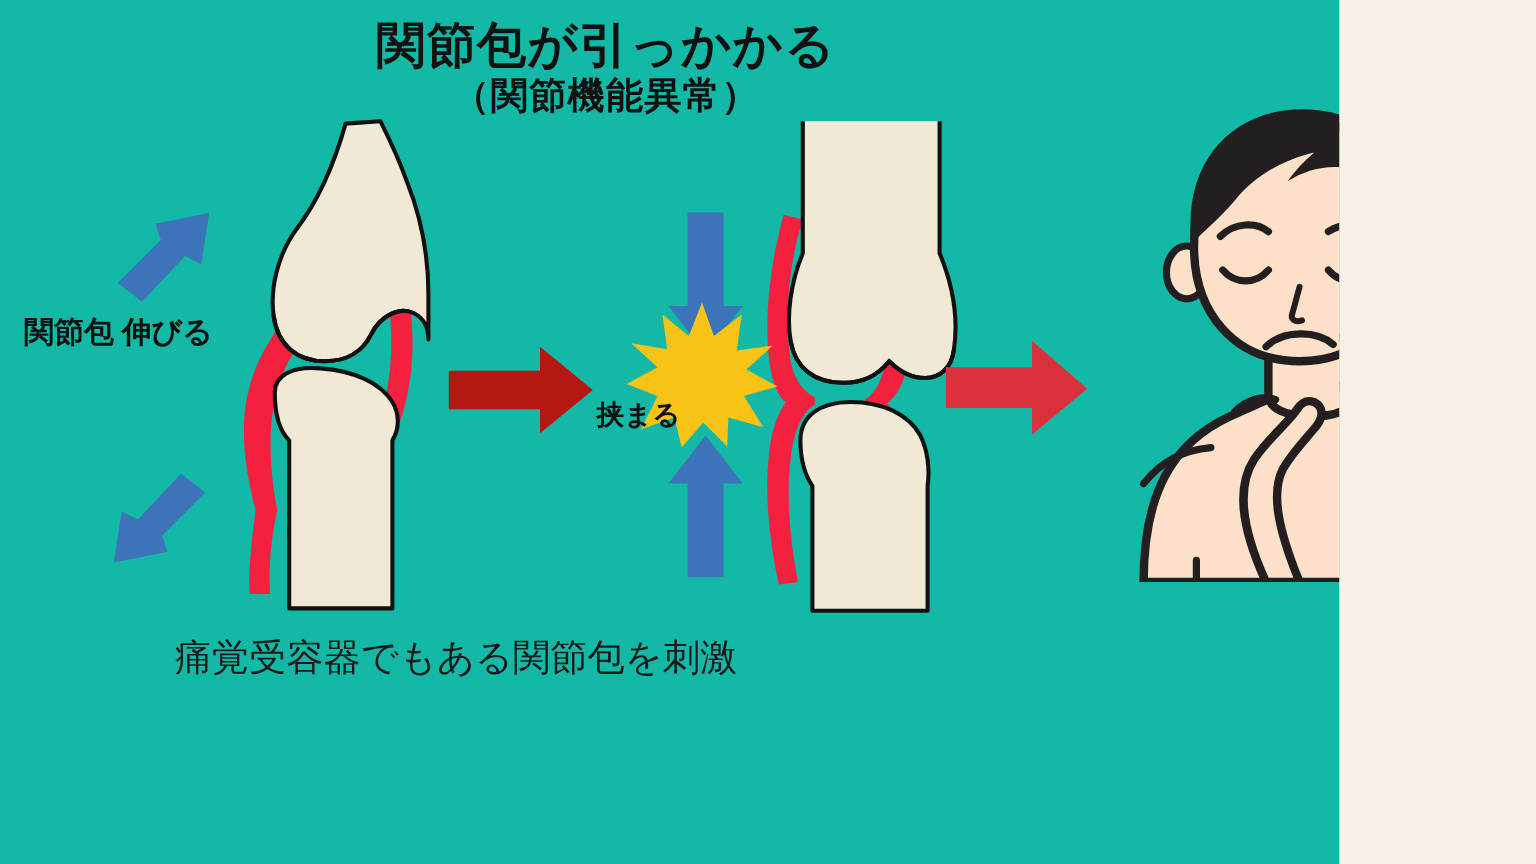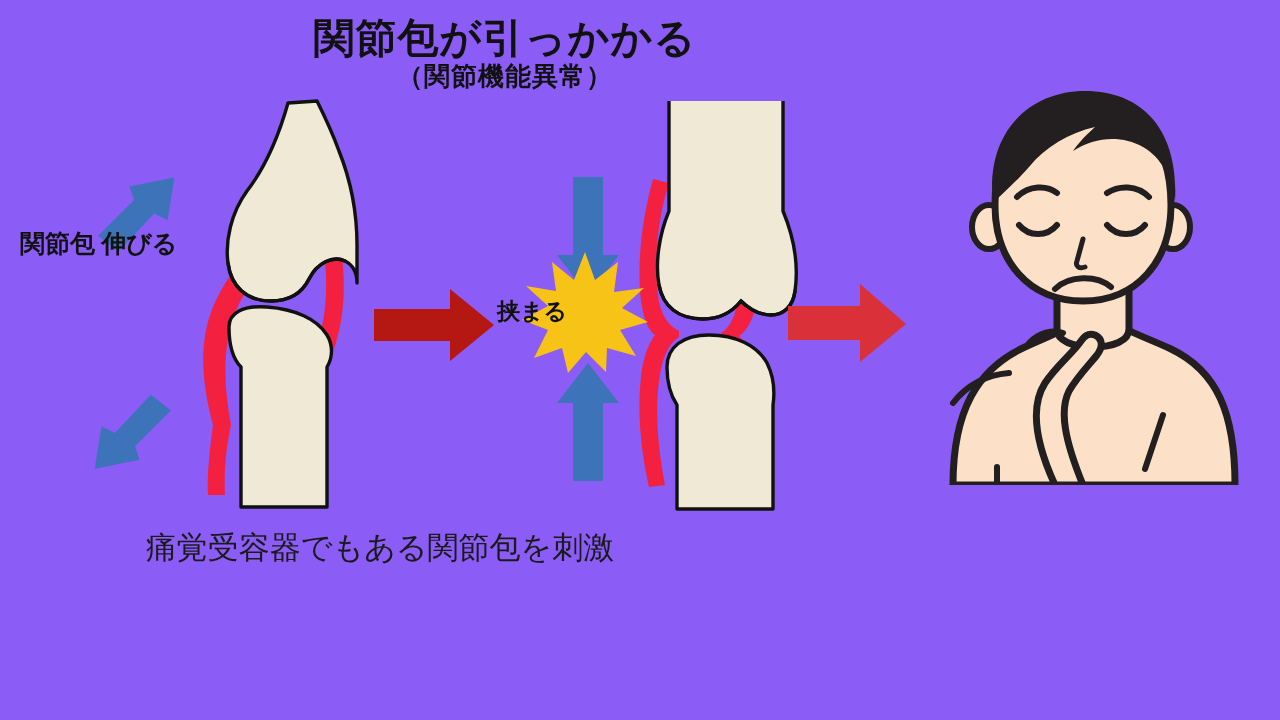--- a/index.html
+++ b/index.html
@@ -2,23 +2,23 @@
 <html><head>
 <meta charset="utf-8">
 <style>
   html, body {
     margin: 0;
     padding: 0;
     background: #f7f0e6;
   }
   #canvas {
     position: relative;
-    width: 1280px;
+    width: 1116px;
     height: 720px;
-    background: #8b5cf6;
+    background: #14b8a6;
     overflow: hidden;
     font-family: "Liberation Sans", "DejaVu Sans", sans-serif;
     color: #1a1a1a;
   }
 
   
   .title-block {
     position: absolute;
     left: 0;
     top: 14px;
@@ -27,29 +27,30 @@
     line-height: 1.18;
   }
   .title-line {
     font-family: "Liberation Serif", "DejaVu Serif", serif;
     font-weight: bold;
     font-size: 41px;
     letter-spacing: 1px;
     color: #111111;
     display: block;
   }
-  .title-line.second { font-size: 26px; }
+  .title-line.second { font-size: 31px; }
 
   
   .label {
     position: absolute;
     font-family: "Liberation Serif", "DejaVu Serif", serif;
     font-weight: bold;
     color: #111111;
     white-space: nowrap;
+    margin-top: 34px;
   }
   .label.capsule-stretch {
     left: 20px;
     top: 226px;
     font-size: 25px;
     line-height: 1.45;
     text-align: center;
     width: 110px;
   }
   .label.pinch {

